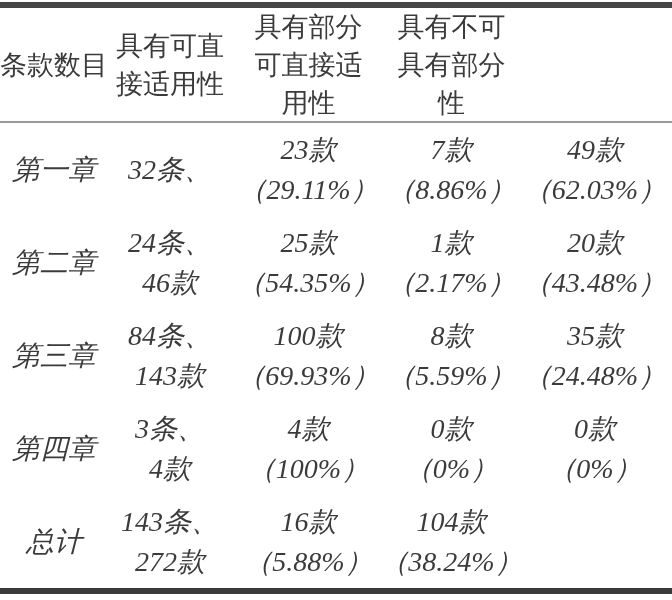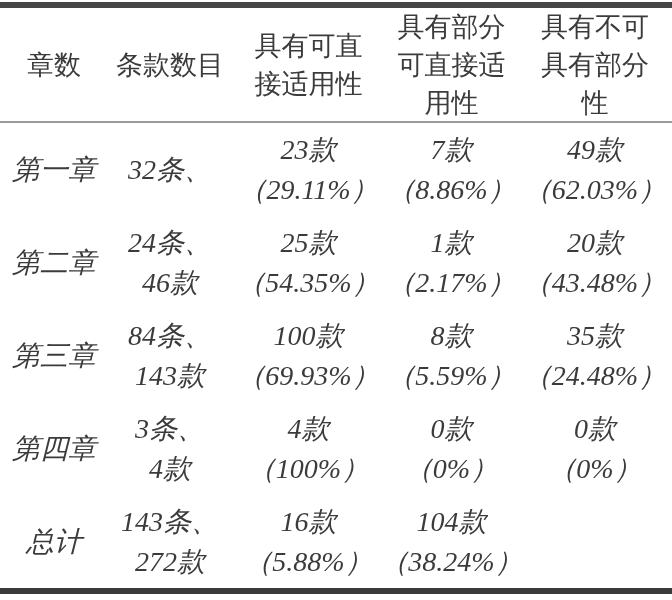--- a/index.html
+++ b/index.html
@@ -46,23 +46,20 @@
   .line { display: block; white-space: nowrap; }
 </style>
 </head>
 <body>
 
 <div class="page">
 
   <div class="rule rule-top"></div>
 
   <div class="grid header-row">
-    <div class="cell">
-      <span class="line">章数</span>
-    </div>
     <div class="cell">
       <span class="line">条款数目</span>
     </div>
     <div class="cell">
       <span class="line">具有可直</span>
       <span class="line">接适用性</span>
     </div>
     <div class="cell">
       <span class="line">具有部分</span>
       <span class="line">可直接适</span>

